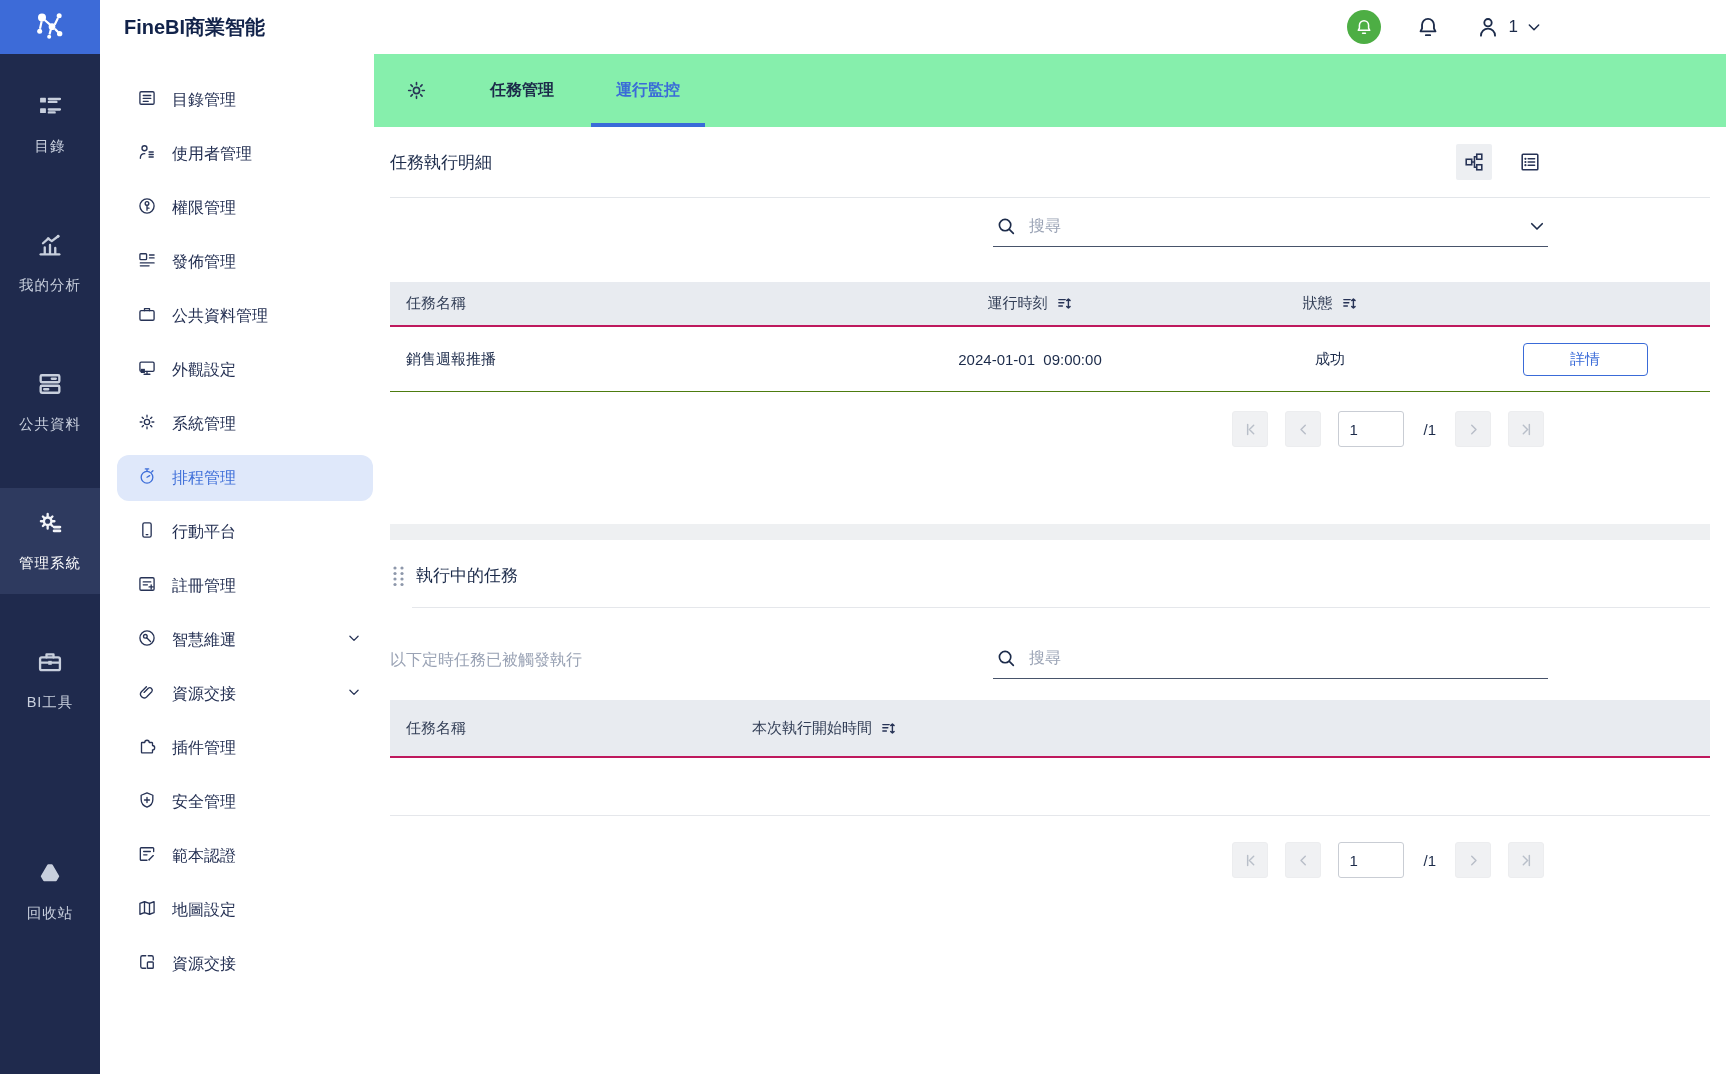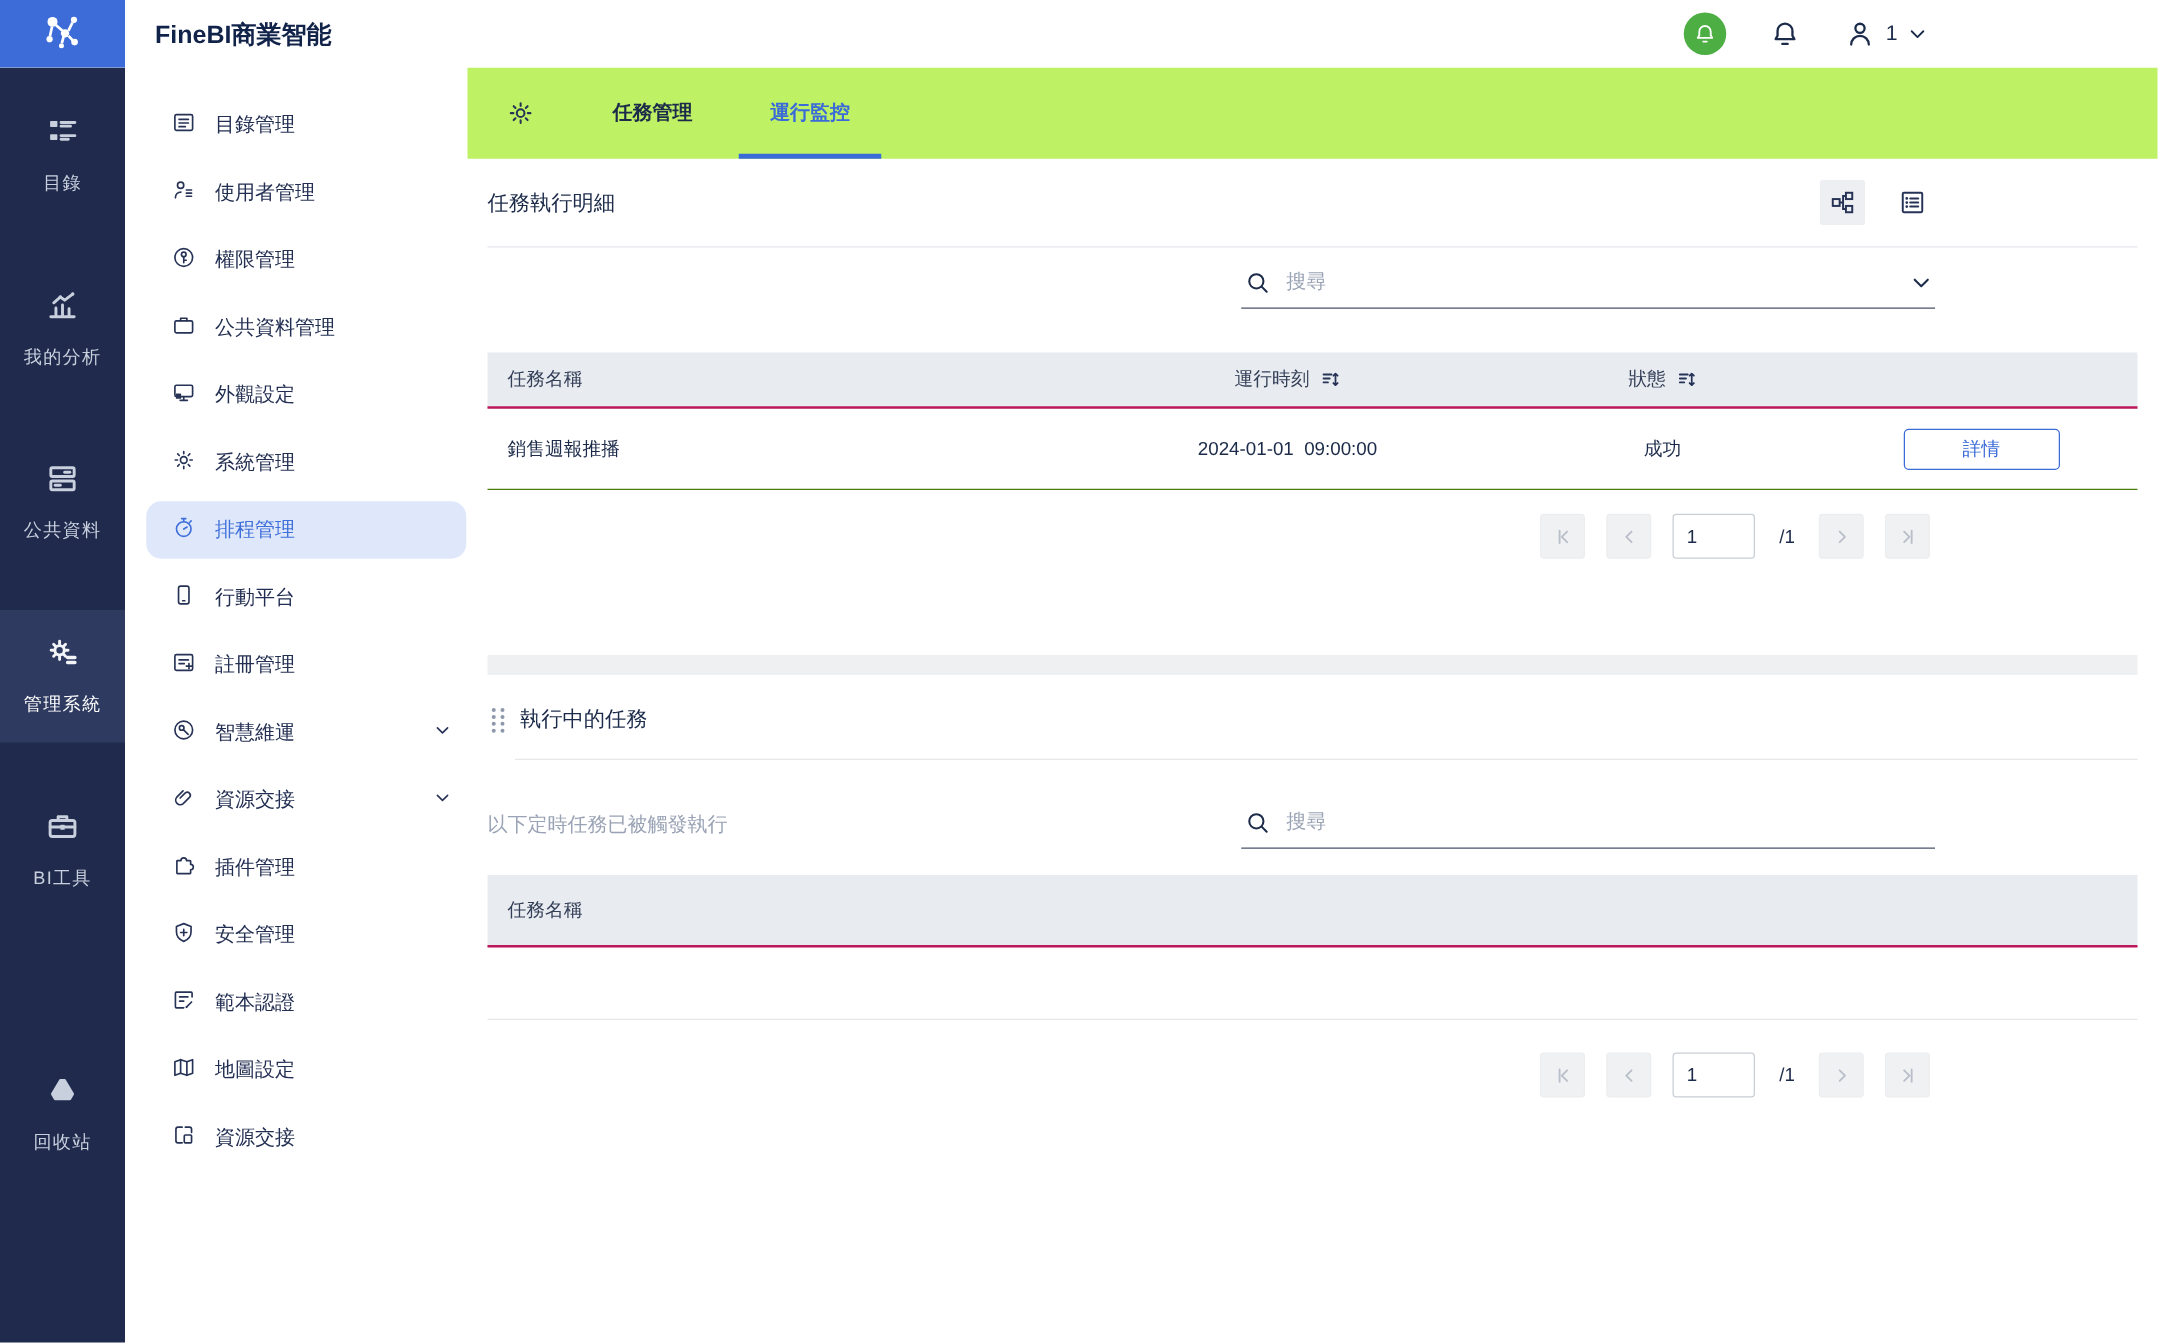--- a/index.html
+++ b/index.html
@@ -34,21 +34,21 @@
   .menu-item .mi { flex:0 0 auto; color:#273356; }
   .menu-item.active { height:46px; margin:4px 32px 4px 17px; padding-left:20px; border-radius:12px;
                       background:#DFE8FA; color:#3F6FD9; }
   .menu-item.active .mi { color:#3F6FD9; }
   .menu-chevron { margin-left:auto; margin-right:44px; color:#273356; }
   .side-scroll-thumb { position:absolute; right:2px; top:441px; width:8px; height:58px;
                        background:#D9E2F6; border-radius:4px; }
 
   
   .main { position:absolute; left:374px; top:54px; right:0; bottom:0; background:#fff; }
-  .tabbar { height:73px; background:#bef264; display:flex; align-items:center; padding-left:31px; }
+  .tabbar { height:73px; background:#86efac; display:flex; align-items:center; padding-left:31px; }
   .tab-gear { display:flex; align-items:center; color:#273356; }
   .tab { height:73px; display:flex; align-items:center; font-size:16px; font-weight:bold;
          color:#1C2B4A; margin-left:62px; position:relative; cursor:pointer; }
   .tab.active { color:#3A6BD8; }
   .tab.active::after { content:""; position:absolute; left:-25px; right:-25px; bottom:0;
                        height:4px; background:#3A6BD8; }
 
   .content { padding:0 16px; }
   .panel-head { height:70px; display:flex; align-items:center; justify-content:space-between; }
   .panel-title { font-size:17px; font-weight:500; color:#1C2B4A; }
@@ -238,20 +238,29 @@
   </div>
   <div class="menu-item">
     <span class="mi">
       <svg width="20" height="20" viewBox="0 0 24 24" fill="none" stroke="currentColor" stroke-width="1.6" stroke-linecap="round">
         <circle cx="12" cy="12" r="8.5"></circle>
           <circle cx="12" cy="9" r="2.2"></circle>
           <path d="M12 11.3V17M12 14.6h2.4"></path>
       </svg>
     </span>
     <span>權限管理</span>
+  </div>
+  <div class="menu-item">
+    <span class="mi">
+      <svg width="20" height="20" viewBox="0 0 24 24" fill="none" stroke="currentColor" stroke-width="1.6" stroke-linecap="round">
+        <rect x="3.5" y="4.5" width="8" height="7" rx="1"></rect>
+          <path d="M15 6h5.5M15 9.5h5.5M4 15.5h16.5M4 19h10.5"></path>
+      </svg>
+    </span>
+    <span>發佈管理</span>
   </div>
   <div class="menu-item">
     <span class="mi">
       <svg width="20" height="20" viewBox="0 0 24 24" fill="none" stroke="currentColor" stroke-width="1.6" stroke-linecap="round" stroke-linejoin="round">
         <rect x="3.5" y="8" width="17" height="11.5" rx="1.5"></rect>
           <path d="M9 8V5.5h6V8"></path>
       </svg>
     </span>
     <span>公共資料管理</span>
   </div>
@@ -524,20 +533,29 @@
               <path d="M15.6 15.6L20 20"></path>
           </svg>
         </span>
         <input placeholder="搜尋" style="">
       </div>
     </div>
 
     <div class="table2">
       <div class="t-header">
         <div class="cell-name">任務名稱</div>
+        <div class="cell-left">
+          <span>本次執行開始時間</span>
+          <span class="sort-icon">
+            <svg width="17" height="17" viewBox="0 0 24 24" fill="none" stroke="currentColor" stroke-width="2" stroke-linecap="round" stroke-linejoin="round">
+              <path d="M4 6.5h9M4 11h7M4 15.5h5"></path>
+                <path d="M17.5 5.5v13M17.5 18.5l-2.4-2.4M17.5 18.5l2.4-2.4M17.5 5.5l-2.4 2.4M17.5 5.5l2.4 2.4"></path>
+            </svg>
+          </span>
+        </div>
       </div>
       <div class="t-empty"></div>
     </div>
 
     <div class="pagination" style="margin-top:26px;">
       <div class="pg-btn">
         <svg width="17" height="17" viewBox="0 0 24 24" fill="none" stroke="currentColor" stroke-width="2.1" stroke-linecap="round" stroke-linejoin="round">
             <path d="M8 5v14M16.5 6l-6 6 6 6"></path>
           </svg>
       </div>

